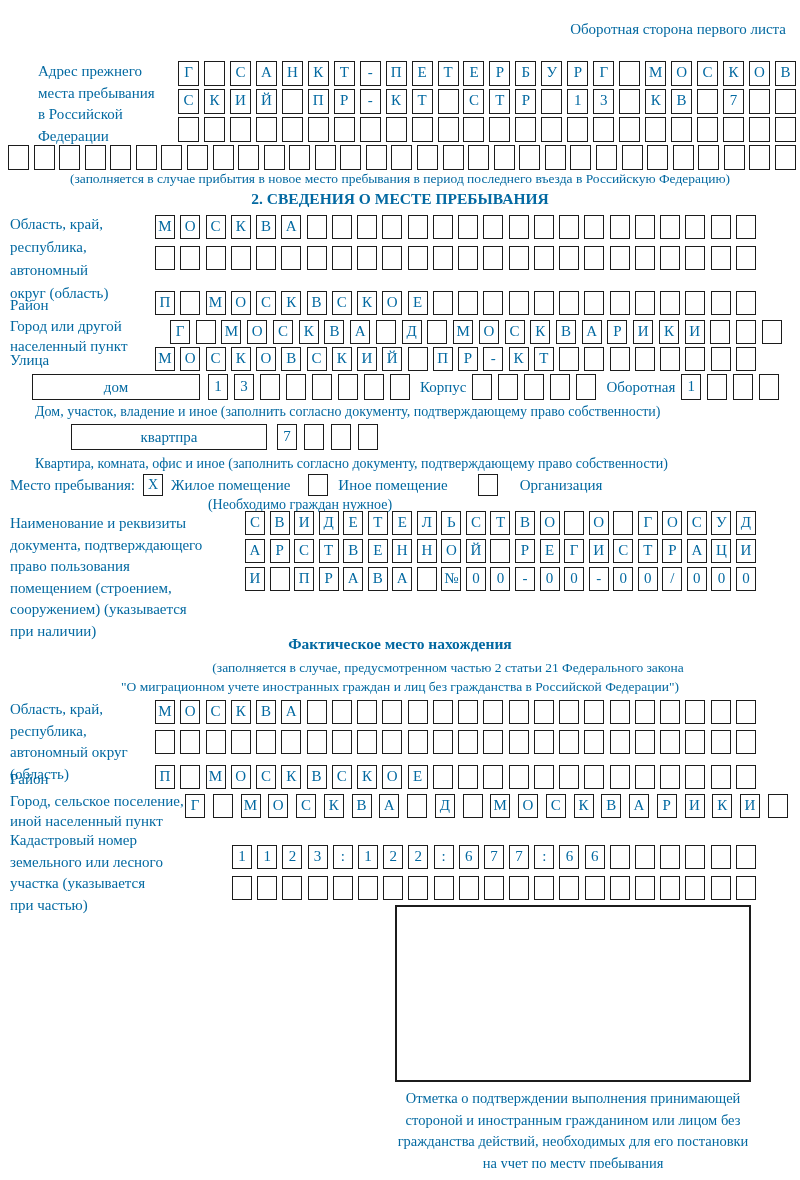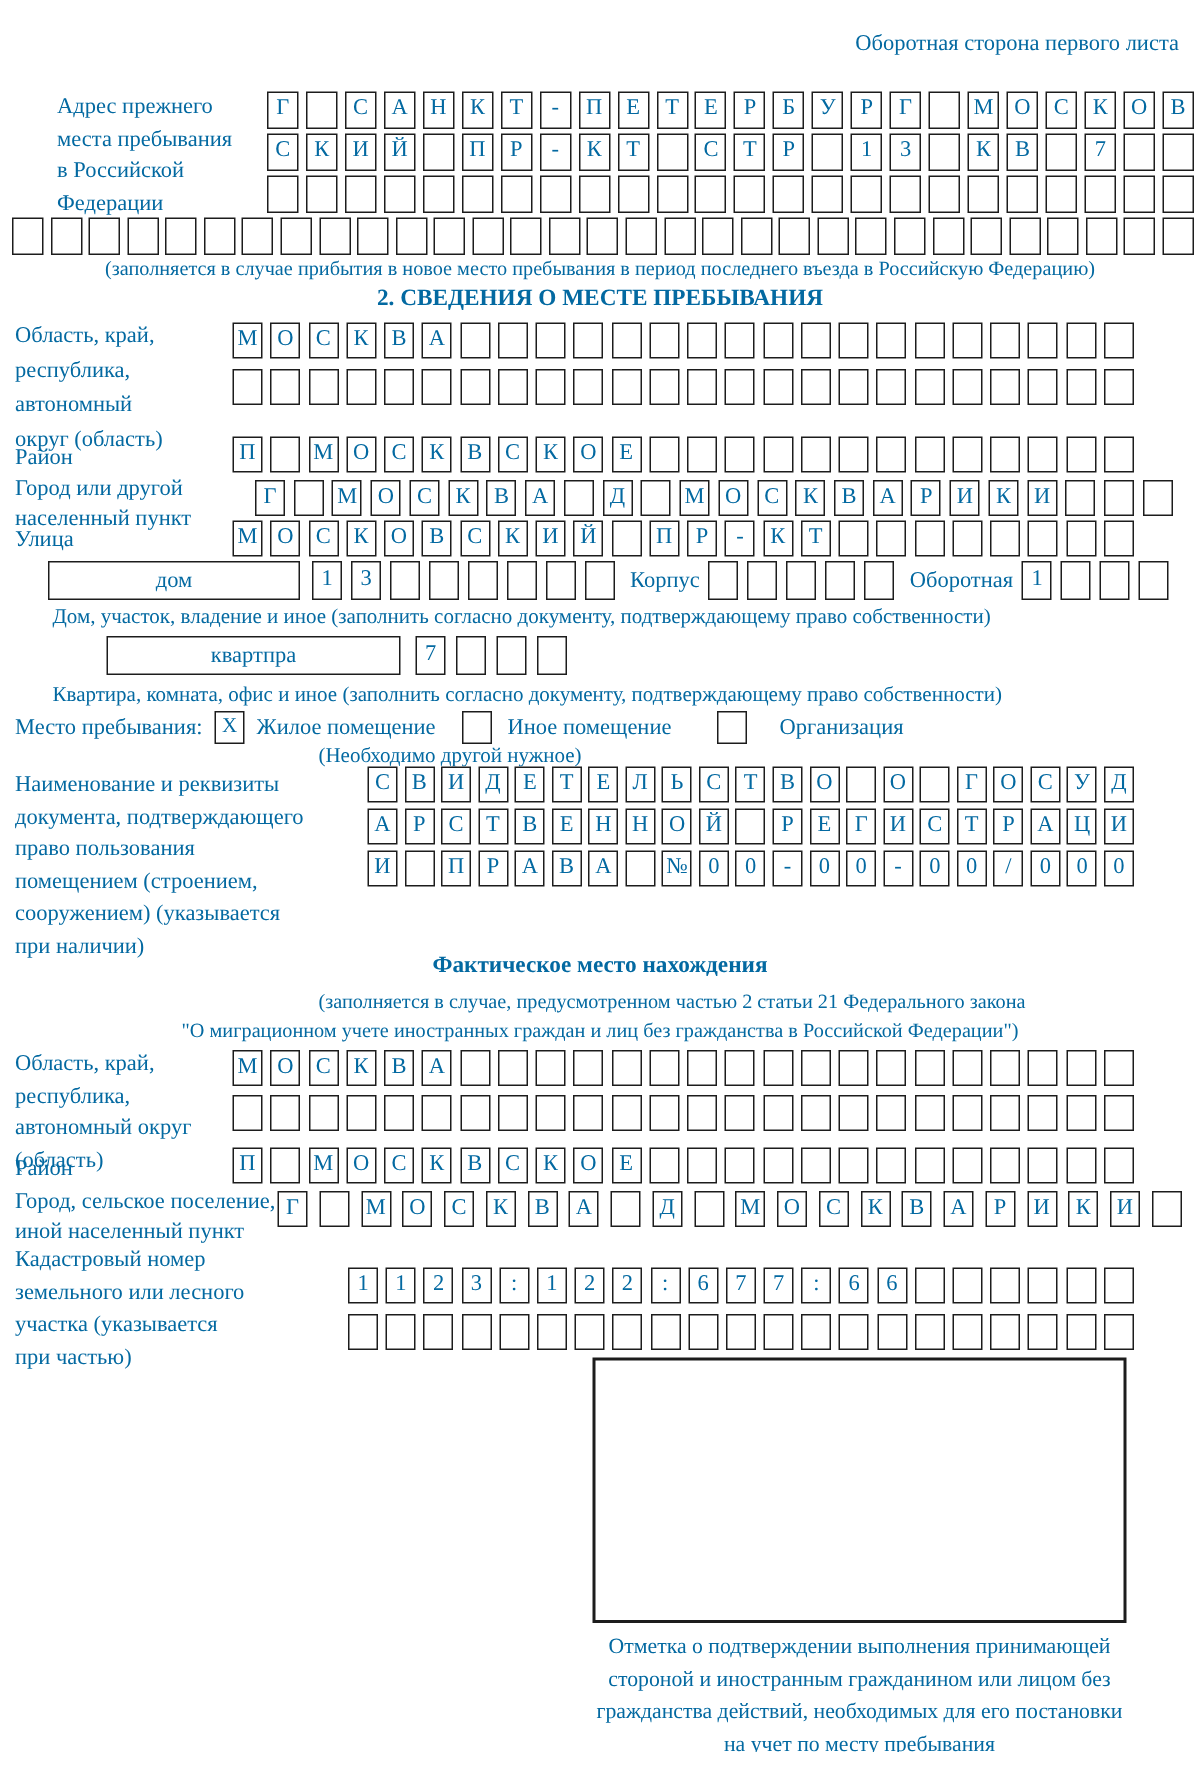--- a/index.html
+++ b/index.html
@@ -336,21 +336,21 @@
 
   <div class="inlinerow" style="left:10px;top:474px;">
     <span class="inline-lbl">Место пребывания:</span>
     <span class="cb" style="margin-left:8px;">X</span>
     <span class="inline-lbl" style="margin-left:8px;">Жилое помещение</span>
     <span class="cb" style="margin-left:18px;"></span>
     <span class="inline-lbl" style="margin-left:10px;">Иное помещение</span>
     <span class="cb" style="margin-left:30px;"></span>
     <span class="inline-lbl" style="margin-left:22px;">Организация</span>
   </div>
-  <div class="abs" style="left:155px;top:497px;width:290px;text-align:center;font-size:14px;">(Необходимо другой нужное)</div>
+  <div class="abs" style="left:155px;top:497px;width:290px;text-align:center;font-size:14px;">(Необходимо граждан нужное)</div>
 
   <div class="abs lbl" style="left:10px;top:513px;">Наименование и реквизиты
 документа, подтверждающего
 право пользования
 помещением (строением,
 сооружением) (указывается
 при наличии)</div>
   <div class="cellrow" style="left:245px;top:511px;width:511px;">
       <span class="cell">С</span>
       <span class="cell">В</span>

